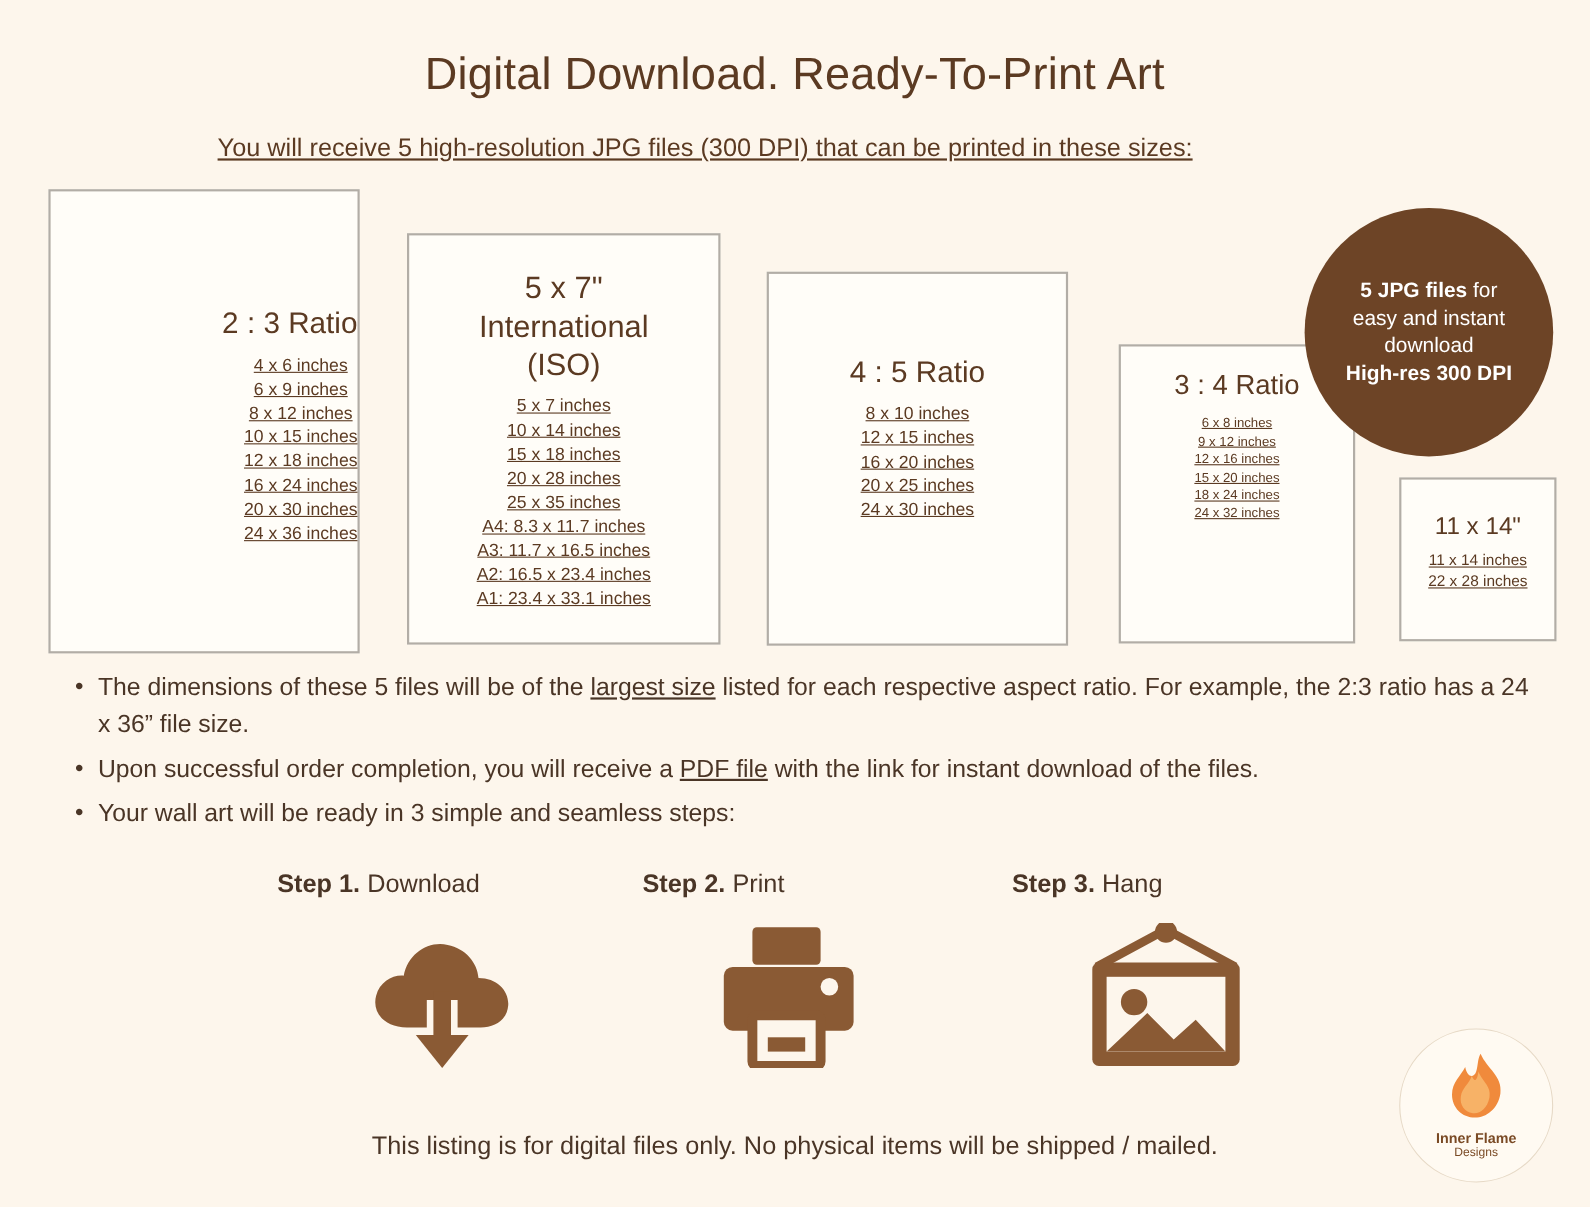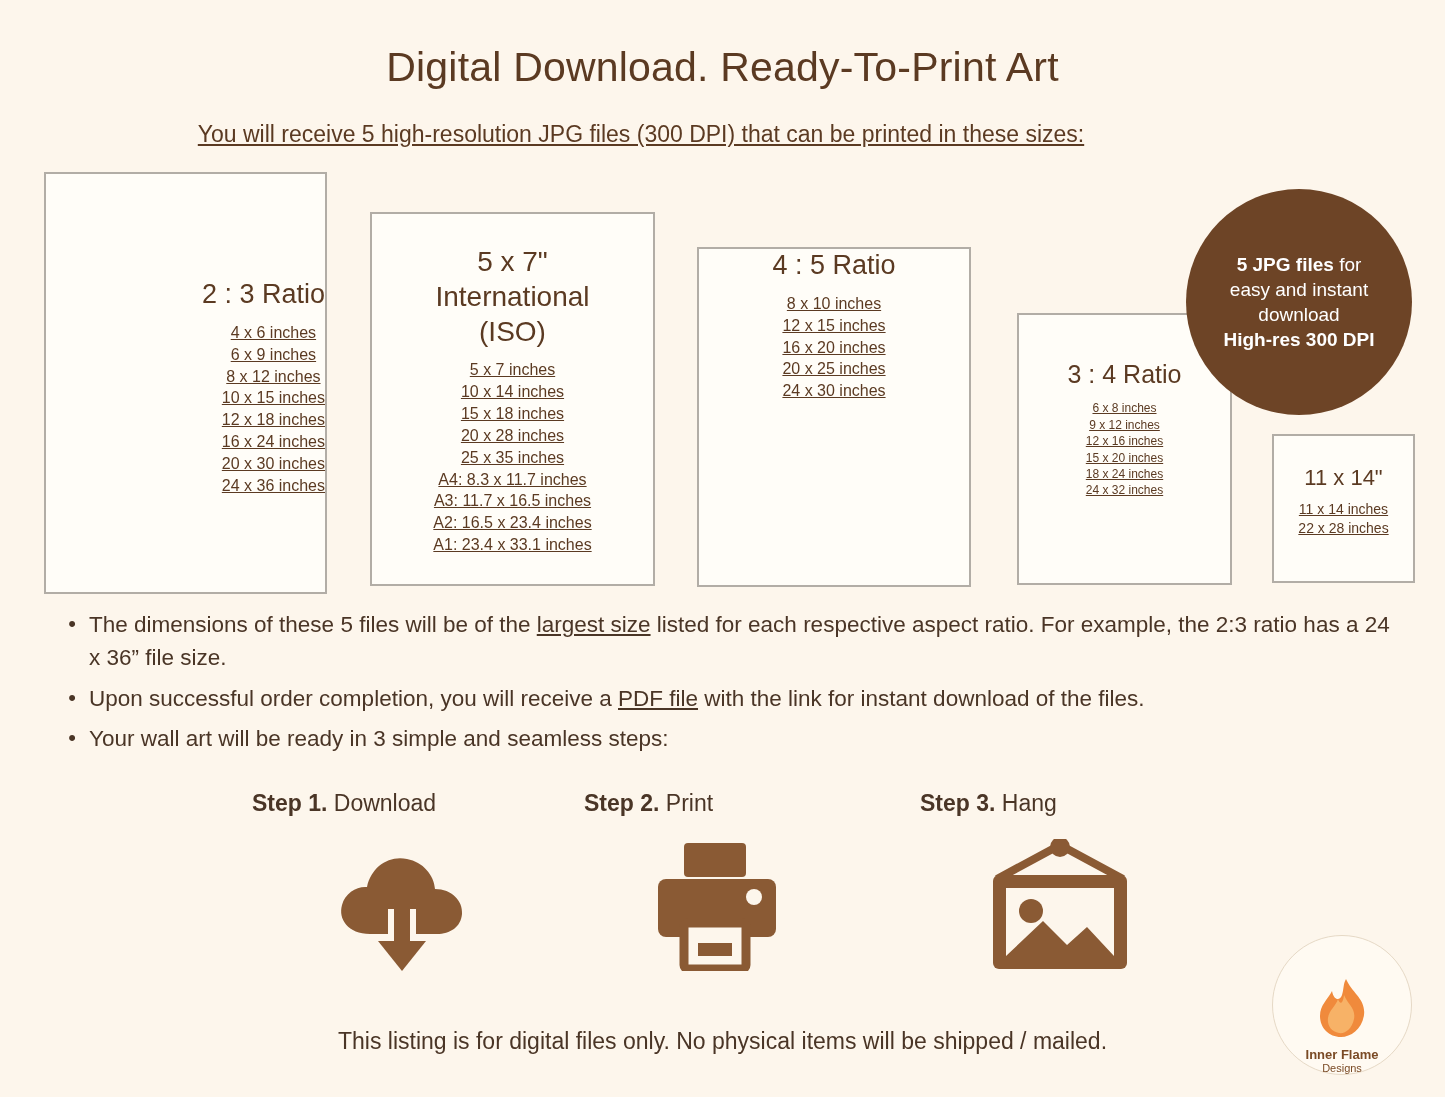--- a/index.html
+++ b/index.html
@@ -59,22 +59,22 @@
     font-size: 16px;
     line-height: 1.37;
     text-align: center;
     color: #5b3a22;
     text-decoration: underline;
   }
 
   #frame-23 { left: 44px; top: 172px; width: 283px; height: 422px; padding-top: 104px; align-items: flex-end; }
   #frame-57 { left: 370px; top: 212px; width: 285px; height: 374px; padding-top: 30px; }
   #frame-57 .f-title { font-size: 28px; }
-  #frame-45 { left: 697px; top: 247px; width: 274px; height: 340px; }
-  #frame-34 { left: 1017px; top: 313px; width: 215px; height: 272px; padding-top: 44px; }
+  #frame-45 { left: 697px; top: 247px; width: 274px; height: 340px; padding-top: 73px; }
+  #frame-34 { left: 1017px; top: 313px; width: 215px; height: 272px; padding-top: 20px; }
   #frame-34 .f-title { font-size: 25px; }
   #frame-34 .f-list { font-size: 12px; }
   #frame-1114 { left: 1272px; top: 434px; width: 143px; height: 149px; padding-top: 28px; }
   #frame-1114 .f-title { font-size: 22px; }
   #frame-1114 .f-list { font-size: 14px; margin-top: 8px; }
 
   
   .badge {
     position: absolute;
     left: 1186px; top: 189px;
@@ -127,21 +127,21 @@
 
   
   .logo {
     position: absolute;
     left: 1272px; top: 935px;
     width: 140px; height: 140px;
     border-radius: 50%;
     background: #fffaf2;
     border: 1px solid #e6d9c6;
     display: flex; flex-direction: column;
-    align-items: center; justify-content: flex-end;
+    align-items: center; justify-content: flex-start;
     padding-top: 20px;
   }
   .logo .l-name { font-size: 13px; color: #7a4a25; margin-top: 4px; font-weight: 600; }
   .logo .l-sub { font-size: 11px; color: #7a4a25; }
 </style>
 </head>
 <body>
 
 <div class="page">
 

